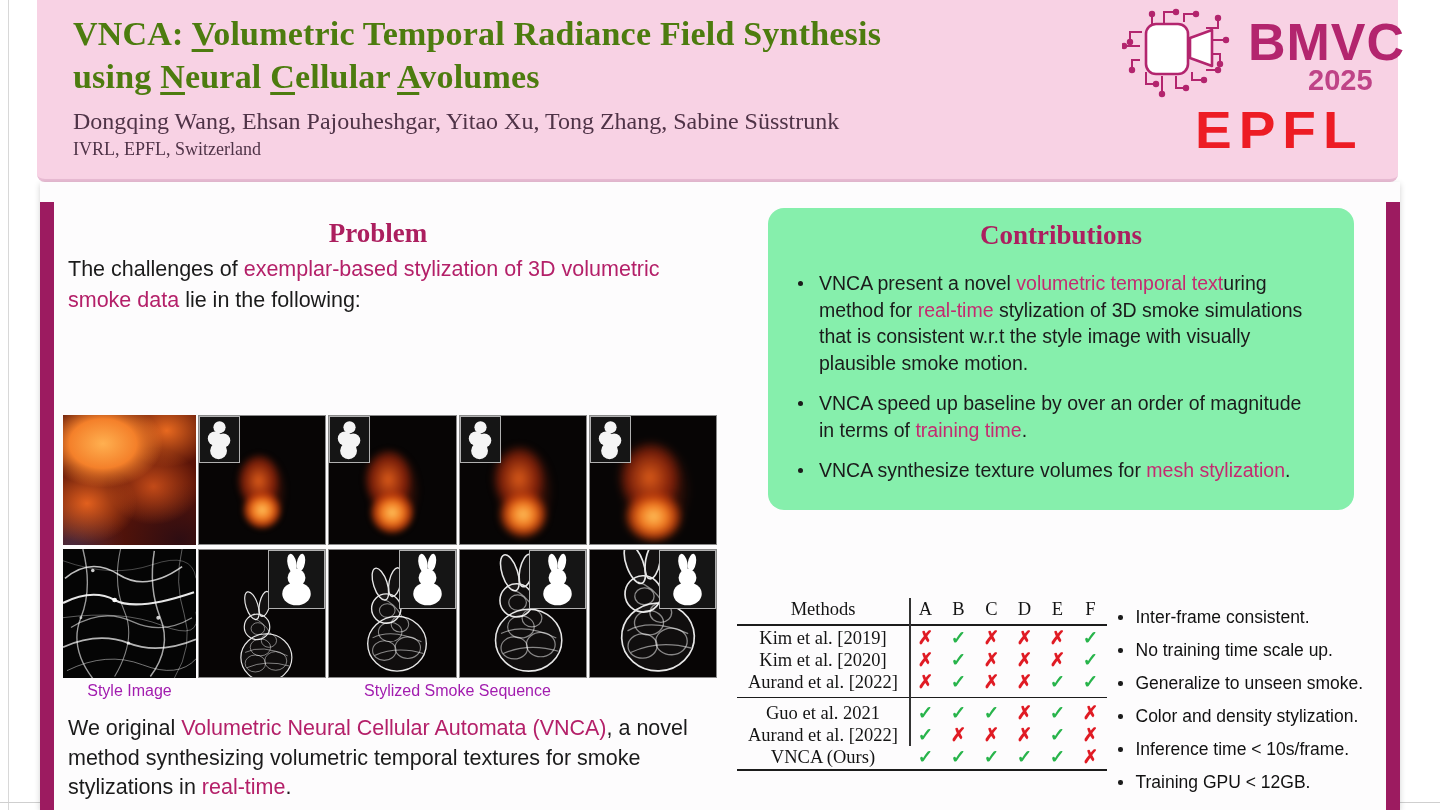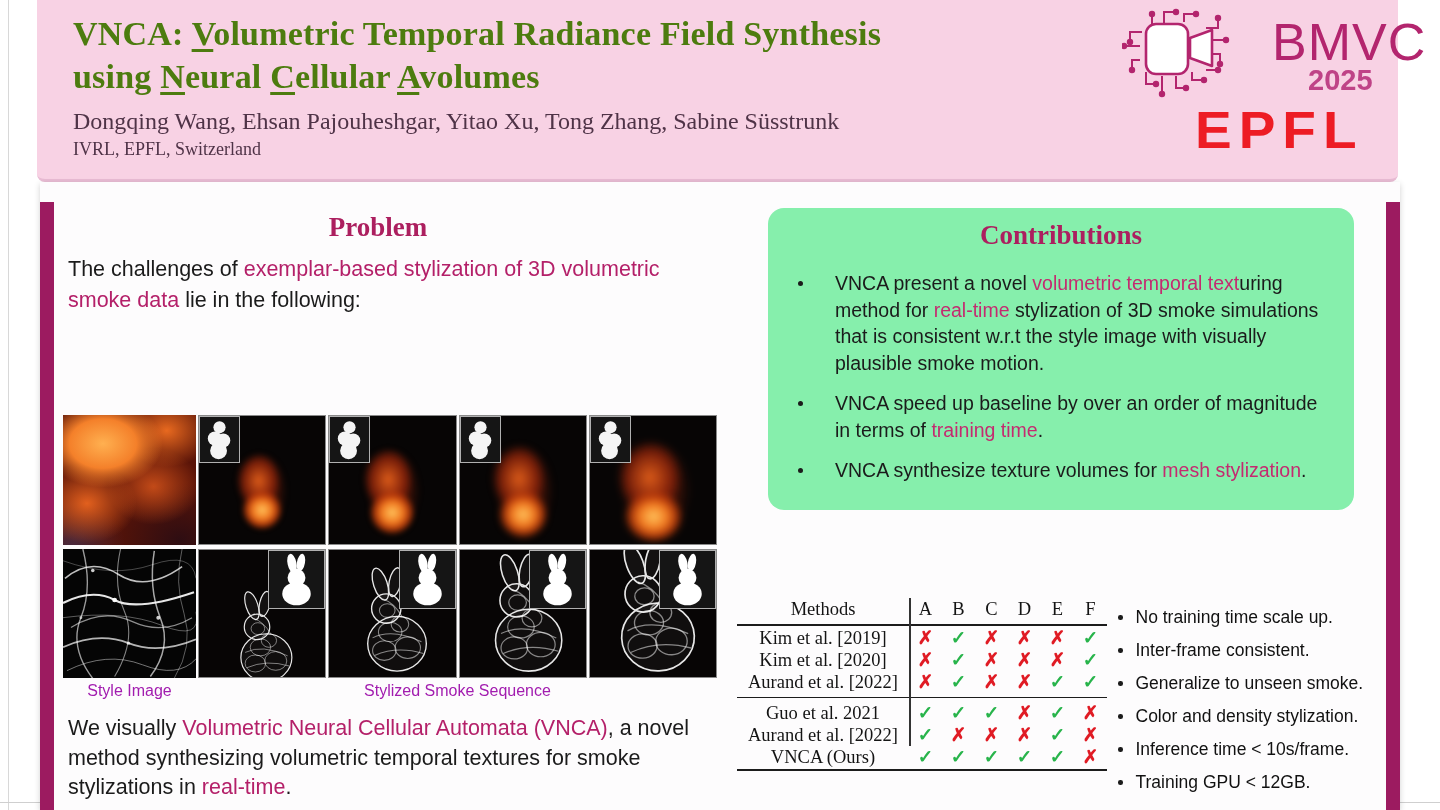--- a/index.html
+++ b/index.html
@@ -12,37 +12,37 @@
     border-radius:0 0 8px 8px;border-bottom:3px solid #e9bcd4;box-sizing:border-box;}
   .title{position:absolute;left:36px;top:12px;color:#4d7c0f;font-family:"Liberation Serif",serif;
     font-weight:bold;font-size:34px;line-height:43px;letter-spacing:.2px;}
   .title .uu{text-decoration:underline;text-decoration-thickness:3px;text-underline-offset:4px;}
   .authors{position:absolute;left:36px;top:108px;color:#4f3347;font-family:"Liberation Serif",serif;
     font-size:24px;}
   .affiliation{position:absolute;left:36px;top:139px;color:#4f3347;font-family:"Liberation Serif",serif;
     font-size:18px;}
   .bmvc-block{position:absolute;left:1045px;top:4px;width:330px;height:96px;}
   .bmvc-icon{position:absolute;left:40px;top:4px;}
-  .bmvc-word{position:absolute;left:166px;top:8px;color:#b3256e;font-weight:normal;font-size:52px;
-    letter-spacing:1px;margin-left:24px;}
+  .bmvc-word{position:absolute;left:166px;top:8px;color:#b3256e;font-weight:bold;font-size:52px;
+    letter-spacing:1px;}
   .bmvc-year{position:absolute;left:226px;top:60px;color:#bf4387;font-weight:bold;font-size:29px;}
   .epfl-word{position:absolute;left:1158px;top:98px;color:#ed1c24;font-weight:bold;font-size:55px;
     letter-spacing:7px;transform:scaleY(.95);}
 
   
   .card{position:absolute;left:40px;top:182px;width:1360px;height:628px;background:#fdfcfd;
     box-shadow:0 2px 6px rgba(0,0,0,.18);}
   .bar-left{position:absolute;left:0;top:20px;width:14px;height:608px;background:#9c1b60;}
   .bar-right{position:absolute;right:0;top:20px;width:14px;height:608px;background:#9c1b60;}
 
   h2.sec{margin:0;color:#ac1f5f;font-family:"Liberation Serif",serif;font-weight:bold;
     font-size:27px;text-align:center;}
 
   
-  .problem-head{position:absolute;left:28px;top:30px;width:620px;}
+  .problem-head{position:absolute;left:28px;top:36px;width:620px;}
   .problem-intro{position:absolute;left:28px;top:72px;width:652px;font-size:21.5px;line-height:31px;
     color:#1b1b1b;}
   .hl-crimson{color:#b42069;}
   .hl-purple{color:#7c3a78;}
   .p-bullets{position:absolute;left:34px;top:134px;width:655px;margin:0;padding:0;list-style:none;
     font-size:21px;line-height:31px;color:#1b1b1b;}
   .p-bullets li{display:flex;margin-bottom:0;}
   .dot{width:5px;height:5px;border-radius:50%;background:#1b1b1b;margin:13px 14px 0 0;flex:0 0 5px;}
 
   
@@ -80,21 +80,21 @@
 
   .problem-outro{position:absolute;left:28px;top:532px;width:650px;font-size:21.5px;line-height:29.5px;
     color:#1b1b1b;}
 
   
   .contrib-box{position:absolute;left:728px;top:26px;width:586px;height:302px;background:#86efac;
     border-radius:16px;}
   .contrib-head{position:absolute;left:0;top:12px;width:100%;}
   .c-bullets{position:absolute;left:30px;top:62px;width:522px;margin:0;padding:0;list-style:none;
     font-size:19.5px;line-height:26.5px;color:#1b1b1b;}
-  .c-bullets li{display:flex;margin-bottom:14px;gap:16px;}
+  .c-bullets li{display:flex;margin-bottom:14px;}
   .c-bullets .dot{margin-top:11px;margin-right:16px;}
   .hl-pink{color:#c42a70;}
 
   
   .cmp-head-title{position:absolute;left:690px;top:372px;width:660px;}
   .cmp-head-title h2{font-size:26px;}
   .cmp-table{position:absolute;left:697px;top:414px;width:370px;font-family:"Liberation Serif",serif;
     color:#141414;}
   .cmp-row{display:flex;align-items:center;height:22px;}
   .cmp-row.head{height:27px;}
@@ -305,21 +305,21 @@
       <svg class="bunny-svg b4" viewBox="0 0 100 120">
           <use href="#bunny-wire"></use>
         </svg>
     </div>
   </div>
   <div class="captions">
     <div class="cap-style">Style Image</div>
     <div class="cap-seq">Stylized Smoke Sequence</div>
   </div>
 
-  <div class="problem-outro"><span>We visually </span><span class="hl-crimson">Volumetric Neural Cellular Automata (VNCA)</span><span>, a novel method synthesizing volumetric temporal textures for smoke stylizations in </span><span class="hl-crimson">real-time</span><span>.</span></div>
+  <div class="problem-outro"><span>We original </span><span class="hl-crimson">Volumetric Neural Cellular Automata (VNCA)</span><span>, a novel method synthesizing volumetric temporal textures for smoke stylizations in </span><span class="hl-crimson">real-time</span><span>.</span></div>
 
   <div class="contrib-box">
     <div class="contrib-head">
       <h2 class="sec">Contributions</h2>
     </div>
     <ul class="c-bullets">
       <li>
           <span class="dot"></span>
           <span><span>VNCA present a novel </span><span class="hl-pink">volumetric temporal text</span><span>uring method for </span><span class="hl-pink">real-time</span><span> stylization of 3D smoke simulations that is consistent w.r.t the style image with visually plausible smoke motion.</span></span>
         </li>
@@ -415,25 +415,25 @@
           <span class="mark yes">✓</span>
           <span class="mark no">✗</span>
       </div>
     </div>
     <div class="rule-thick"></div>
   </div>
 
   <ul class="legend">
     <li>
         <span class="dot"></span>
+        <span>Inter-frame consistent.</span>
+      </li>
+    <li>
+        <span class="dot"></span>
         <span>No training time scale up.</span>
-      </li>
-    <li>
-        <span class="dot"></span>
-        <span>Inter-frame consistent.</span>
       </li>
     <li>
         <span class="dot"></span>
         <span>Generalize to unseen smoke.</span>
       </li>
     <li>
         <span class="dot"></span>
         <span>Color and density stylization.</span>
       </li>
     <li>

